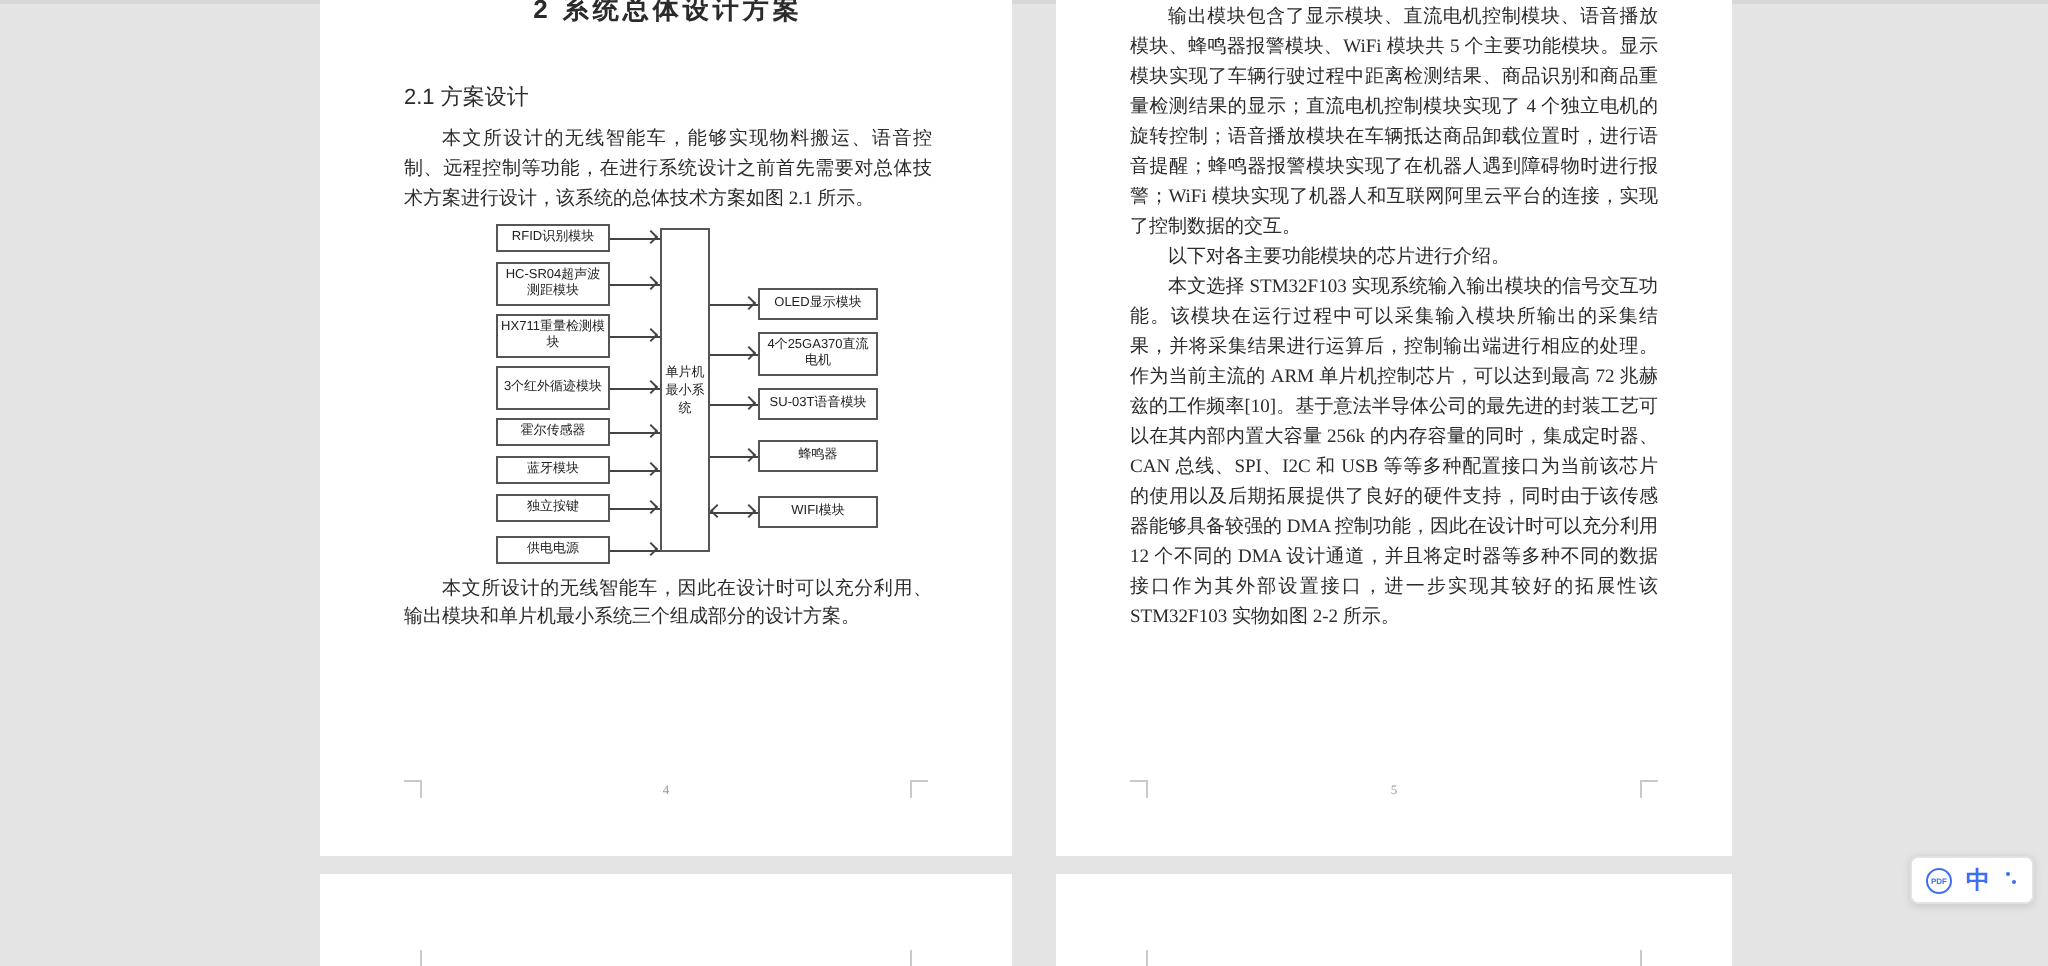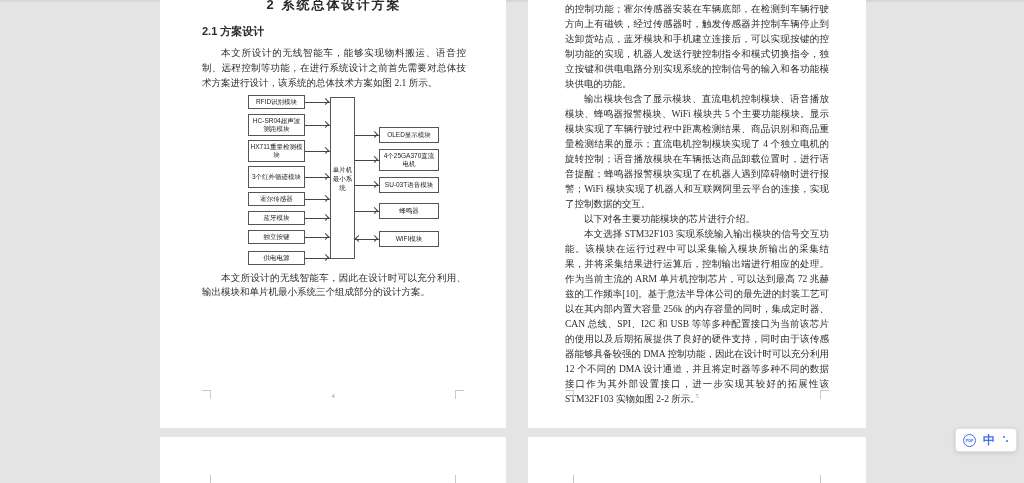--- a/index.html
+++ b/index.html
@@ -23,21 +23,21 @@
   .content-l { padding:12px 40px 0 42px; }
   .content-r { padding:18px 37px 0 37px; }
 
   .doc-title {
     font-family:"Liberation Sans","DejaVu Sans",sans-serif;
     font-weight:bold; font-size:13px; text-align:center; letter-spacing:2px;
     margin-bottom:10px;
   }
   .sec-h {
     font-family:"Liberation Sans","DejaVu Sans",sans-serif;
-    font-weight:bold; font-size:11px; margin:10px 0 7px;
+    font-weight:normal; font-size:11px; margin:27px 0 7px;
   }
   .subsec-h {
     font-family:"Liberation Sans","DejaVu Sans",sans-serif;
     font-weight:bold; font-size:10.5px; margin:8px 0 6px;
   }
   .para { font-size:9.5px; line-height:15px; text-align:justify; }
   .para-tight { font-size:9.5px; line-height:14px; text-align:justify; }
   .indent { text-indent:2em;font-family:Liberation Serif, serif; }
 
   
@@ -152,21 +152,20 @@
     <p class="para-tight indent">本文所设计的无线智能车，因此在设计时可以充分利用、输出模块和单片机最小系统三个组成部分的设计方案。</p>
   </div>
 
   <div class="mark mark-tl" style="left:42px;  top:406px;"></div>
   <div class="mark mark-tr" style="left:295px; top:406px;"></div>
   <div class="pagenum" style="top:408px;">4</div>
 </div>
 
 <div class="page" id="page-right">
   <div class="content-r">
-    <p class="para">的控制功能；霍尔传感器安装在车辆底部，在检测到车辆行驶方向上有磁铁，经过传感器时，触发传感器并控制车辆停止到达卸货站点，蓝牙模块和手机建立连接后，可以实现按键的控制功能的实现，机器人发送行驶控制指令和模式切换指令，独立按键和供电电路分别实现系统的控制信号的输入和各功能模块供电的功能。</p>
     <p class="para indent">输出模块包含了显示模块、直流电机控制模块、语音播放模块、蜂鸣器报警模块、WiFi 模块共 5 个主要功能模块。显示模块实现了车辆行驶过程中距离检测结果、商品识别和商品重量检测结果的显示；直流电机控制模块实现了 4 个独立电机的旋转控制；语音播放模块在车辆抵达商品卸载位置时，进行语音提醒；蜂鸣器报警模块实现了在机器人遇到障碍物时进行报警；WiFi 模块实现了机器人和互联网阿里云平台的连接，实现了控制数据的交互。</p>
     <p class="para indent">以下对各主要功能模块的芯片进行介绍。</p>
     <p class="para indent">本文选择 STM32F103 实现系统输入输出模块的信号交互功能。该模块在运行过程中可以采集输入模块所输出的采集结果，并将采集结果进行运算后，控制输出端进行相应的处理。作为当前主流的 ARM 单片机控制芯片，可以达到最高 72 兆赫兹的工作频率[10]。基于意法半导体公司的最先进的封装工艺可以在其内部内置大容量 256k 的内存容量的同时，集成定时器、CAN 总线、SPI、I2C 和 USB 等等多种配置接口为当前该芯片的使用以及后期拓展提供了良好的硬件支持，同时由于该传感器能够具备较强的 DMA 控制功能，因此在设计时可以充分利用 12 个不同的 DMA 设计通道，并且将定时器等多种不同的数据接口作为其外部设置接口，进一步实现其较好的拓展性该 STM32F103 实物如图 2-2 所示。</p>
   </div>
 
   <div class="mark mark-tl" style="left:37px;  top:406px;"></div>
   <div class="mark mark-tr" style="left:292px; top:406px;"></div>
   <div class="pagenum" style="top:408px;">5</div>
 </div>
 

